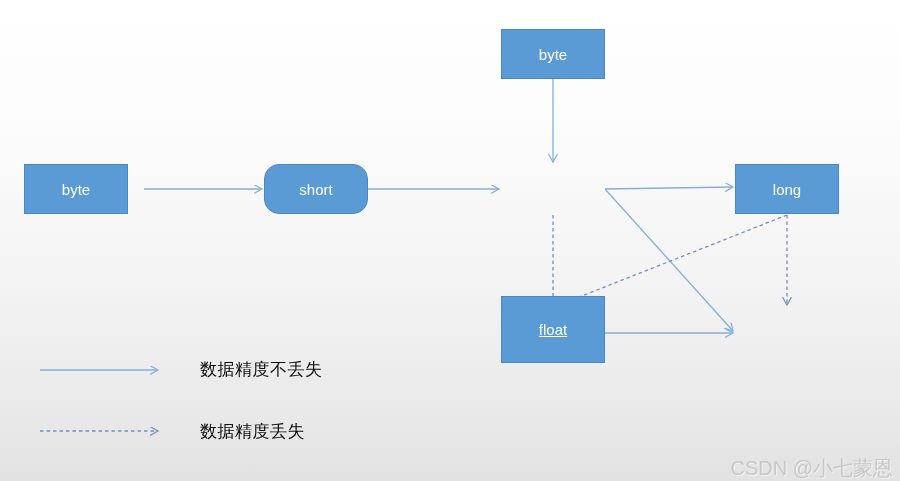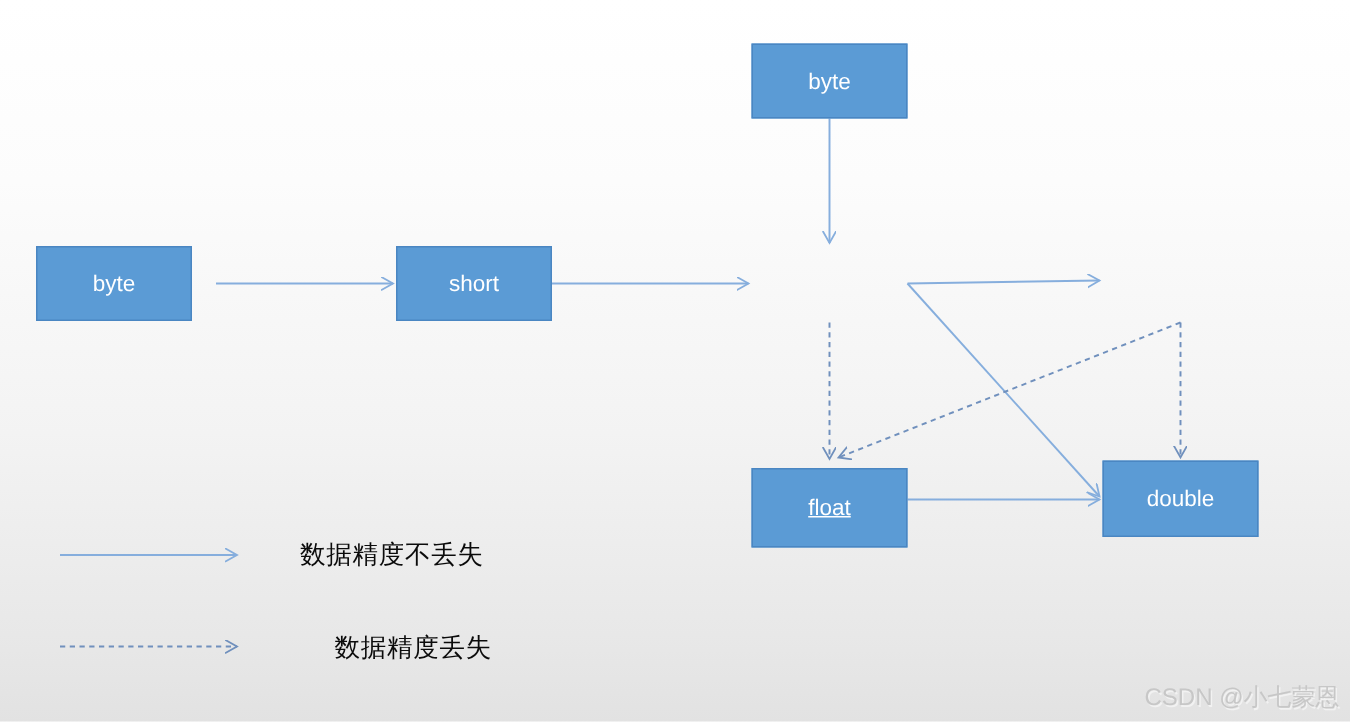--- a/index.html
+++ b/index.html
@@ -15,39 +15,39 @@
     position:absolute;z-index:2;
     width:104px;height:50px;
     background:#5b9bd5;
     border:1px solid #4a86c2;
     box-sizing:border-box;
     color:#ffffff;
     font-size:15px;
     display:flex;align-items:center;justify-content:center;
   }
   #n-byte{left:24px;top:164px;}
-  #n-short{left:264px;top:164px;}
+  #n-short{left:264px;top:164px;border-radius:15px;}
   #n-int{left:501px;top:164px;}
   #n-long{left:735px;top:164px;}
   #n-char{left:501px;top:29px;}
-  #n-float{left:501px;top:312px;height:53px;text-decoration:underline;}
+  #n-float{left:501px;top:296px;height:67px;text-decoration:underline;}
   #n-double{left:735px;top:307px;height:51px;}
   .legend-label{
     position:absolute;z-index:2;
     left:200px;
     font-size:17px;font-weight:400;color:#0b0b0b;
     line-height:20px;
     letter-spacing:0.5px;
   }
   #legend-solid-label{top:360px;}
-  #legend-dashed-label{top:422px;margin-left:23px;}
+  #legend-dashed-label{top:422px;}
   #watermark{
     position:absolute;z-index:2;
     right:7px;top:455px;
-    font-size:16px;
+    font-size:20px;
     color:#c7c7c7;
     text-shadow:1px 1px 0 #f2f2f2;
   }
 </style>
 </head>
 <body>
 
 <div id="canvas">
 
   <svg id="edges" viewBox="0 0 900 481" xmlns="http://www.w3.org/2000/svg">
@@ -70,22 +70,22 @@
     <line x1="553" y1="215" x2="553" y2="306" stroke="#7090bd" stroke-width="1.3" stroke-dasharray="3.5 3" marker-end="url(#arrow-dashed)"></line>
     <line x1="787" y1="215" x2="559" y2="305" stroke="#7090bd" stroke-width="1.3" stroke-dasharray="3.5 3" marker-end="url(#arrow-dashed)"></line>
     <line x1="787" y1="215" x2="787" y2="305" stroke="#7090bd" stroke-width="1.3" stroke-dasharray="3.5 3" marker-end="url(#arrow-dashed)"></line>
 
     <line x1="40" y1="370" x2="158" y2="370" stroke="#86aedd" stroke-width="1.3" marker-end="url(#arrow-solid)"></line>
     <line x1="40" y1="431" x2="158" y2="431" stroke="#7090bd" stroke-width="1.3" stroke-dasharray="3.5 3" marker-end="url(#arrow-dashed)"></line>
   </svg>
 
   <div class="node" id="n-byte">byte</div>
   <div class="node" id="n-short">short</div>
+  <div class="node" id="n-long">long</div>
   <div class="node" id="n-char">byte</div>
   <div class="node" id="n-float">float</div>
-  <div class="node" id="n-double">double</div>
 
   <div class="legend-label" id="legend-solid-label">数据精度不丢失</div>
   <div class="legend-label" id="legend-dashed-label">数据精度丢失</div>
 
   <div id="watermark">CSDN @小七蒙恩</div>
 
 </div>
 
 </body></html>

